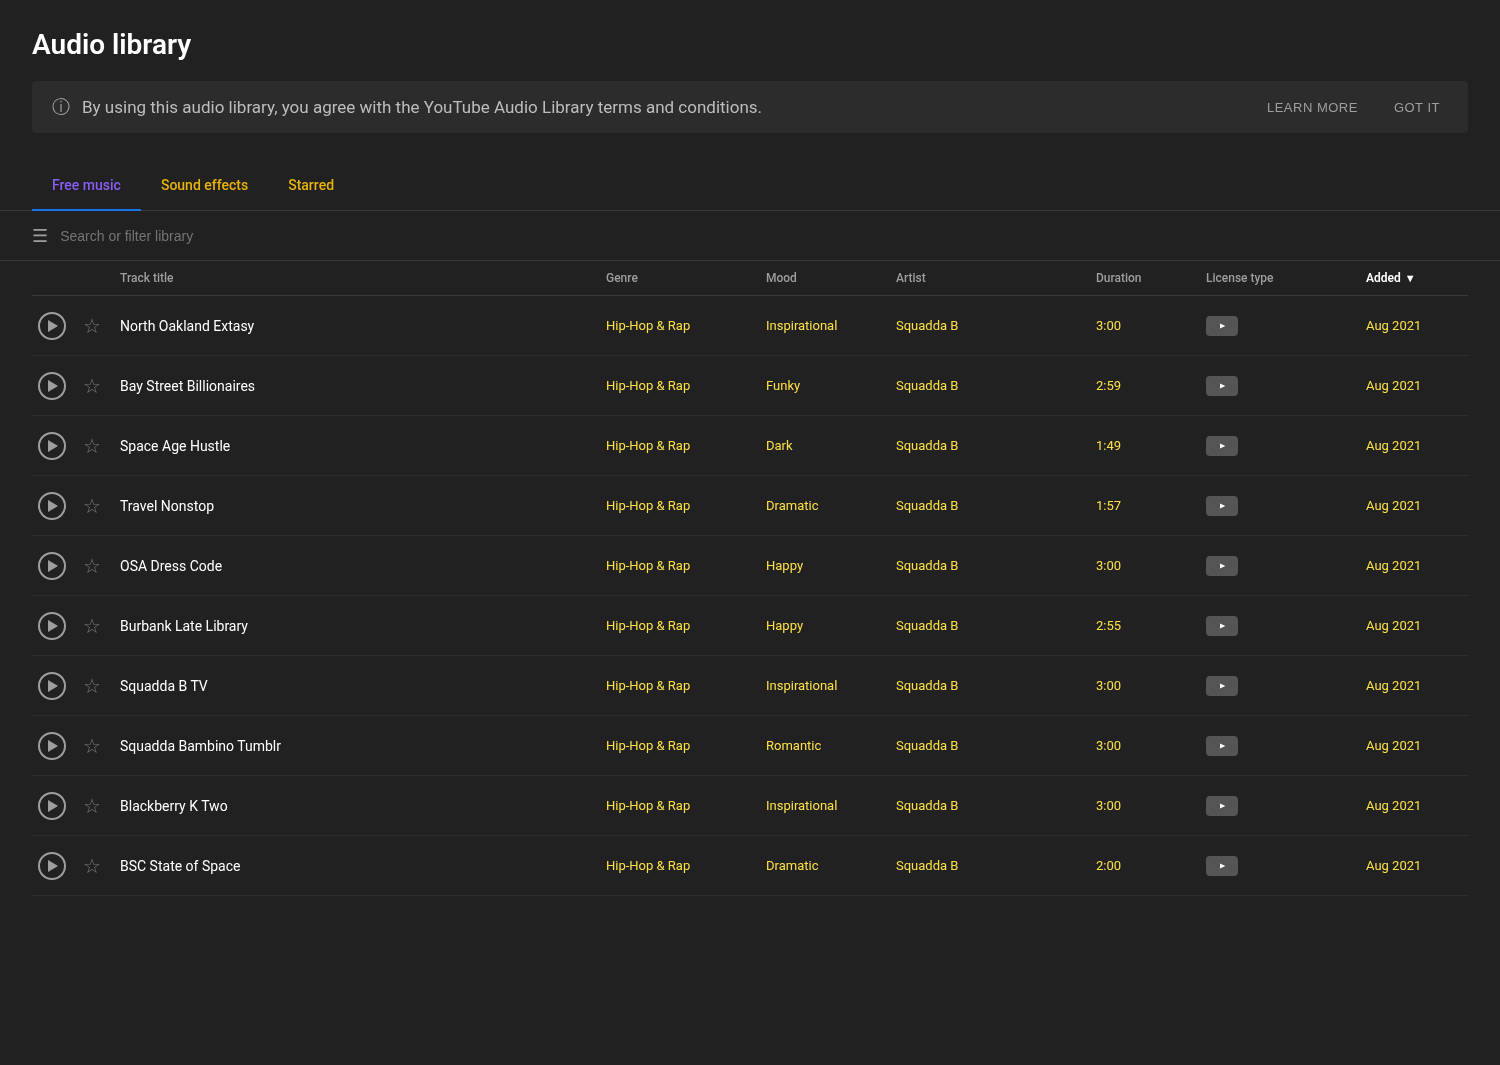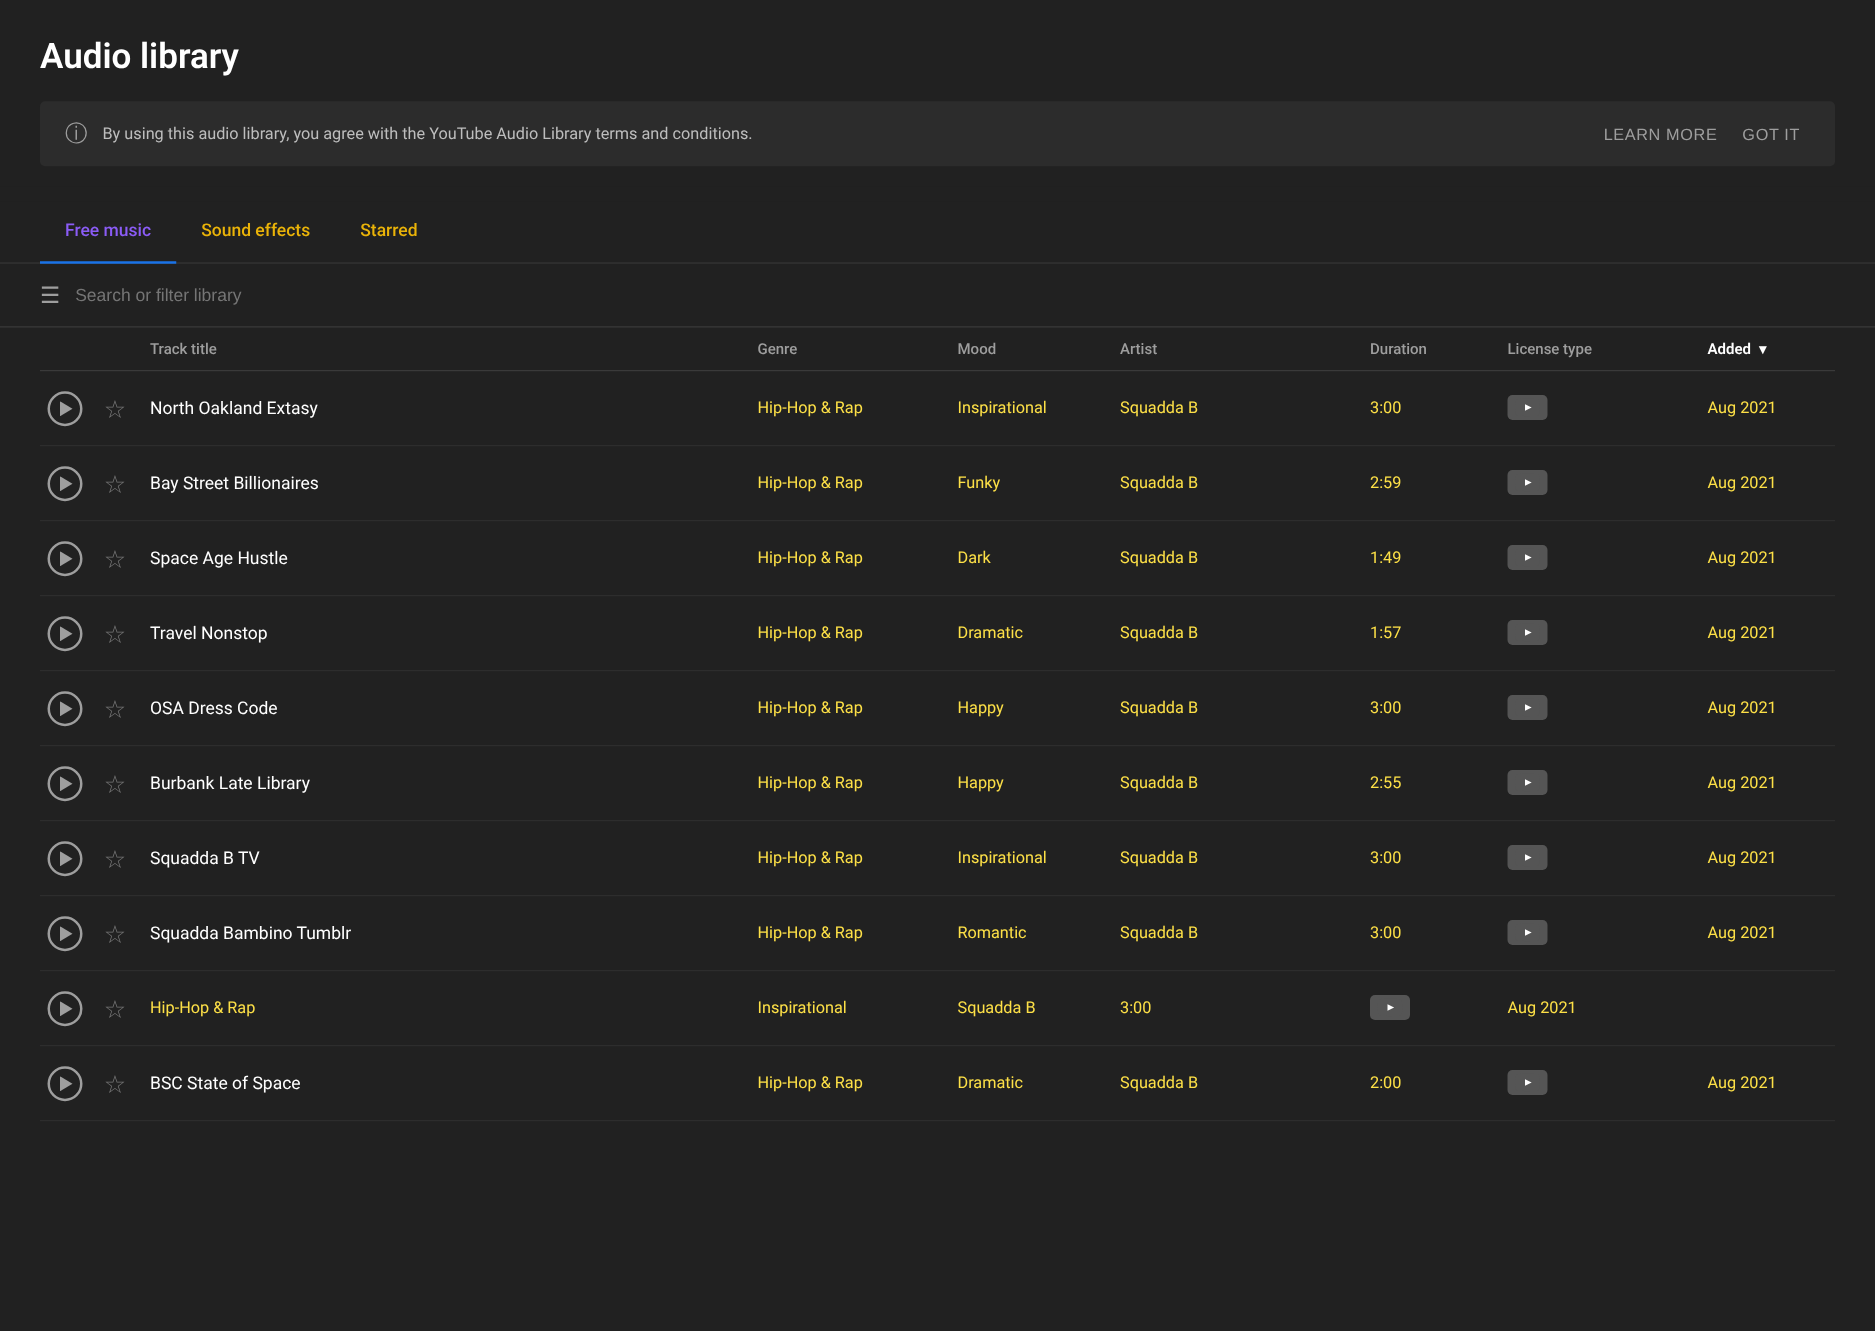--- a/index.html
+++ b/index.html
@@ -32,25 +32,25 @@
       gap: 12px;
     }
     .notice-bar .info-icon {
       color: #9e9e9e;
       font-size: 18px;
       flex-shrink: 0;
     }
     .notice-text {
       flex: 1;
       color: #bdbdbd;
-      font-size: 13px;
+      font-size: 17px;
     }
     .notice-actions {
       display: flex;
-      gap: 4px;
+      gap: 20px;
       align-items: flex-end;
     }
     .notice-btn {
       background: none;
       border: none;
       color: #9e9e9e;
       font-size: 13px;
       font-weight: 500;
       cursor: pointer;
       letter-spacing: 0.5px;
@@ -468,20 +468,21 @@
       <div style="display:flex;align-items:center;justify-content:center;">
         <div class="play-circle">
           <svg viewBox="0 0 10 12" xmlns="http://www.w3.org/2000/svg">
             <polygon points="0,0 10,6 0,12" fill="#9e9e9e"></polygon>
           </svg>
         </div>
       </div>
       <div style="display:flex;align-items:center;justify-content:center;">
         <span class="star-outline">☆</span>
       </div>
+      <div class="cell track-title">Blackberry K Two</div>
       <div class="cell muted">Hip-Hop &amp; Rap</div>
       <div class="cell muted">Inspirational</div>
       <div class="cell muted">Squadda B</div>
       <div class="cell muted">3:00</div>
       <div class="cell" style="padding:0 8px;">
         <span class="yt-badge">
           <svg viewBox="0 0 90 63" xmlns="http://www.w3.org/2000/svg">
             <path d="M88.1 9.9C87 5.8 83.8 2.5 79.7 1.4 72.7 0 45 0 45 0S17.3 0 10.3 1.4C6.2 2.5 3 5.8 1.9 9.9 0 16.9 0 31.5 0 31.5S0 46.1 1.9 53.1C3 57.2 6.2 60.5 10.3 61.6 17.3 63 45 63 45 63S72.7 63 79.7 61.6C83.8 60.5 87 57.2 88.1 53.1 90 46.1 90 31.5 90 31.5S90 16.9 88.1 9.9Z" fill="#555"></path>
             <polygon points="36,20 60,31.5 36,43" fill="white"></polygon>
           </svg>

